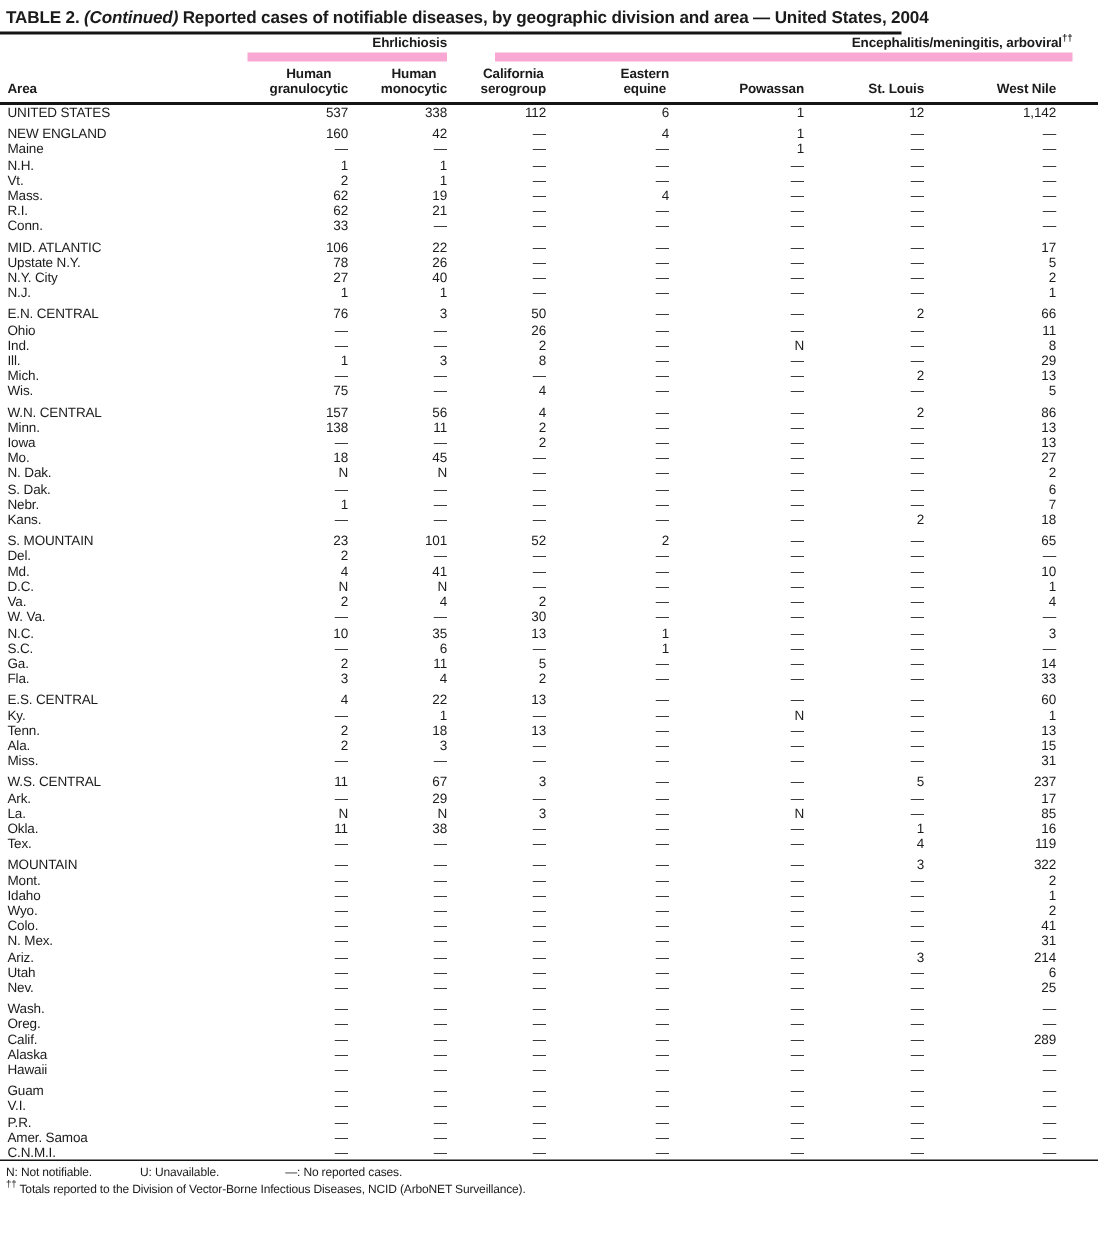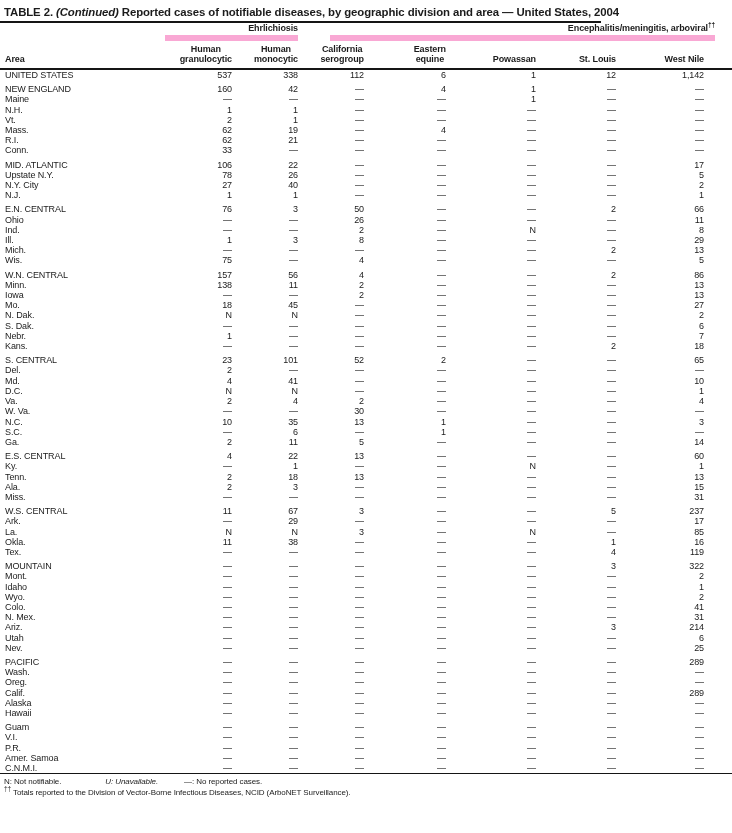--- a/index.html
+++ b/index.html
@@ -62,22 +62,22 @@
   }
   td.area { text-align: left; padding-left: 5px; }
   td.num { text-align: right; }
   th.last, td.last { padding-right: 28px; }
   tbody[data-name="table-section"] + tbody[data-name="table-section"] tr:first-child td { padding-top: 4px; }
 
   sup { font-size: 6.5px; vertical-align: super; line-height: 0; }
 
   .footnotes { padding: 3px 0 0 4px; font-size: 8px; line-height: 10.5px; }
   .fn-line { white-space: nowrap; }
-  .fn-n { margin-right: 44px; }
-  .fn-u { margin-right: 26px; font-style: italic; }
+  .fn-n { margin-right: 32px; }
+  .fn-u { margin-right: 44px; }
 </style>
 </head>
 <body>
 
 <div class="page" data-name="mmwr-table-page">
 
   <div class="title-row" data-name="table-title">
     <span class="t-seg" data-name="table-title-prefix">TABLE 2.</span><span class="t-seg t-cont" data-name="table-title-continued">(Continued)</span><span data-name="table-title-text">Reported cases of notifiable diseases, by geographic division and area — United States, 2004</span>
   </div>
 
@@ -394,21 +394,21 @@
           <td data-name="value-cell" class="num">—</td>
           <td data-name="value-cell" class="num">—</td>
           <td data-name="value-cell" class="num">—</td>
           <td data-name="value-cell" class="num">—</td>
           <td data-name="value-cell" class="num">2</td>
           <td data-name="value-cell" class="num last">18</td>
         </tr>
       </tbody>
       <tbody data-name="table-section">
         <tr data-name="table-row">
-          <td data-name="area-cell" class="area">S. CENTRAL</td>
+          <td data-name="area-cell" class="area">S. MOUNTAIN</td>
           <td data-name="value-cell" class="num">23</td>
           <td data-name="value-cell" class="num">101</td>
           <td data-name="value-cell" class="num">52</td>
           <td data-name="value-cell" class="num">2</td>
           <td data-name="value-cell" class="num">—</td>
           <td data-name="value-cell" class="num">—</td>
           <td data-name="value-cell" class="num last">65</td>
         </tr>
         <tr data-name="table-row">
           <td data-name="area-cell" class="area">Del.</td>
@@ -483,20 +483,30 @@
         <tr data-name="table-row">
           <td data-name="area-cell" class="area">Ga.</td>
           <td data-name="value-cell" class="num">2</td>
           <td data-name="value-cell" class="num">11</td>
           <td data-name="value-cell" class="num">5</td>
           <td data-name="value-cell" class="num">—</td>
           <td data-name="value-cell" class="num">—</td>
           <td data-name="value-cell" class="num">—</td>
           <td data-name="value-cell" class="num last">14</td>
         </tr>
+        <tr data-name="table-row">
+          <td data-name="area-cell" class="area">Fla.</td>
+          <td data-name="value-cell" class="num">3</td>
+          <td data-name="value-cell" class="num">4</td>
+          <td data-name="value-cell" class="num">2</td>
+          <td data-name="value-cell" class="num">—</td>
+          <td data-name="value-cell" class="num">—</td>
+          <td data-name="value-cell" class="num">—</td>
+          <td data-name="value-cell" class="num last">33</td>
+        </tr>
       </tbody>
       <tbody data-name="table-section">
         <tr data-name="table-row">
           <td data-name="area-cell" class="area">E.S. CENTRAL</td>
           <td data-name="value-cell" class="num">4</td>
           <td data-name="value-cell" class="num">22</td>
           <td data-name="value-cell" class="num">13</td>
           <td data-name="value-cell" class="num">—</td>
           <td data-name="value-cell" class="num">—</td>
           <td data-name="value-cell" class="num">—</td>
@@ -681,30 +691,20 @@
           <td data-name="value-cell" class="num">—</td>
           <td data-name="value-cell" class="num">—</td>
           <td data-name="value-cell" class="num">—</td>
           <td data-name="value-cell" class="num">—</td>
           <td data-name="value-cell" class="num">—</td>
           <td data-name="value-cell" class="num">—</td>
           <td data-name="value-cell" class="num last">25</td>
         </tr>
       </tbody>
       <tbody data-name="table-section">
-        <tr data-name="table-row">
-          <td data-name="area-cell" class="area">PACIFIC</td>
-          <td data-name="value-cell" class="num">—</td>
-          <td data-name="value-cell" class="num">—</td>
-          <td data-name="value-cell" class="num">—</td>
-          <td data-name="value-cell" class="num">—</td>
-          <td data-name="value-cell" class="num">—</td>
-          <td data-name="value-cell" class="num">—</td>
-          <td data-name="value-cell" class="num last">289</td>
-        </tr>
         <tr data-name="table-row">
           <td data-name="area-cell" class="area">Wash.</td>
           <td data-name="value-cell" class="num">—</td>
           <td data-name="value-cell" class="num">—</td>
           <td data-name="value-cell" class="num">—</td>
           <td data-name="value-cell" class="num">—</td>
           <td data-name="value-cell" class="num">—</td>
           <td data-name="value-cell" class="num">—</td>
           <td data-name="value-cell" class="num last">—</td>
         </tr>

